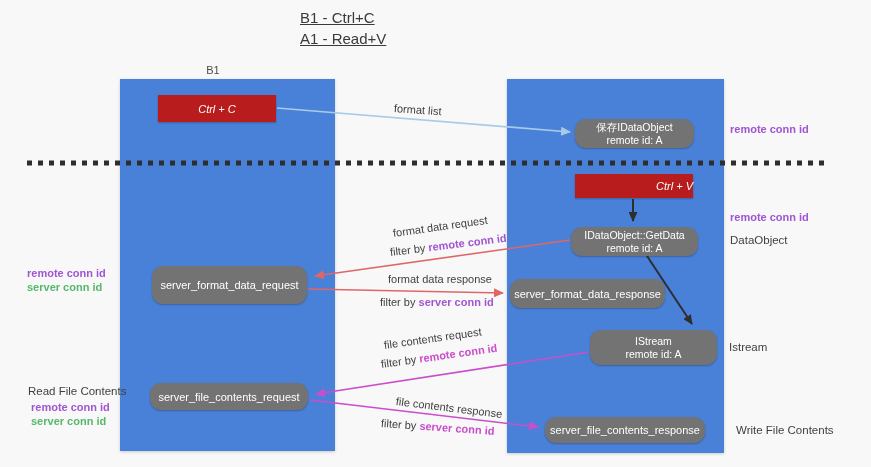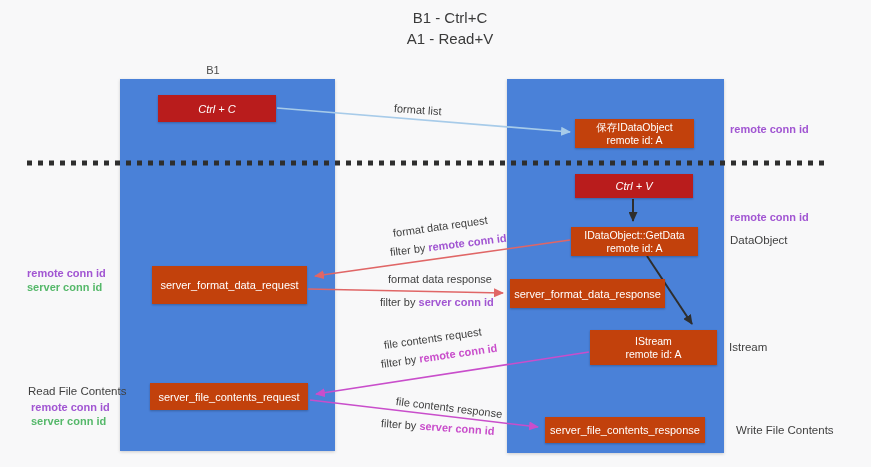--- a/index.html
+++ b/index.html
@@ -5,37 +5,37 @@
   html,body{margin:0;padding:0;}
   body{
     font-family:"Liberation Sans","DejaVu Sans",sans-serif;
     background:#f8f8f9;
   }
   .canvas{
     position:relative;width:871px;height:467px;overflow:hidden;
     background:#f8f8f9;
   }
   .title{
-    position:absolute;left:300px;top:7px;width:300px;text-align:center;
-    font-size:15px;color:#3a3a3a;line-height:21px;
+    position:absolute;left:300px;top:7px;width:300px;
+    font-size:15px;color:#3a3a3a;line-height:21px;text-decoration:underline;
   }
   .lane-header{
     position:absolute;top:64px;width:150px;text-align:center;
     font-size:11px;color:#4a4a4a;line-height:13px;
   }
   .lane{
     position:absolute;background:#4a81d8;
     box-shadow:0 1px 3px rgba(0,0,0,.18);
   }
   .box{
     position:absolute;color:#fff;text-align:center;
     box-shadow:0 1px 2px rgba(0,0,0,.25);
     display:flex;flex-direction:column;justify-content:center;
   }
-  .obox{background:#c2410c;}
+  .obox{background:#737373;border-radius:11px;}
   .gbox{background:#b91c1c;font-style:italic;}
   .box .l1{font-size:10.5px;line-height:13px;}
   .box .single{font-size:11px;}
   .lbl{position:absolute;font-size:11px;color:#3f3f3f;white-space:nowrap;}
   .lbl-md{font-size:11.5px;}
   .b{font-weight:bold;}
   .hl-purple{color:#a155d2;font-weight:bold;}
   .hl-magenta{color:#c94ecb;font-weight:bold;}
   .hl-green{color:#55b86a;font-weight:bold;}
   .rot{transform-origin:left center;}
@@ -94,21 +94,21 @@
 
   <div class="box gbox" style="left:158px;top:95px;width:118px;height:27px;">
     <div class="single">Ctrl + C</div>
   </div>
 
   <div class="box obox" style="left:575px;top:119px;width:119px;height:29px;">
     <div class="l1">保存IDataObject</div>
     <div class="l1">remote id: A</div>
   </div>
 
-  <div class="box gbox" style="left:575px;top:174px;width:118px;height:24px;">
+  <div class="box gbox" style="left:575px;top:174px;width:118px;height:24px;text-align:right;">
     <div class="single">Ctrl + V</div>
   </div>
 
   <div class="box obox" style="left:571px;top:227px;width:127px;height:29px;">
     <div class="l1">IDataObject::GetData</div>
     <div class="l1">remote id: A</div>
   </div>
 
   <div class="box obox" style="left:152px;top:266px;width:155px;height:38px;">
     <div class="single">server_format_data_request</div>

